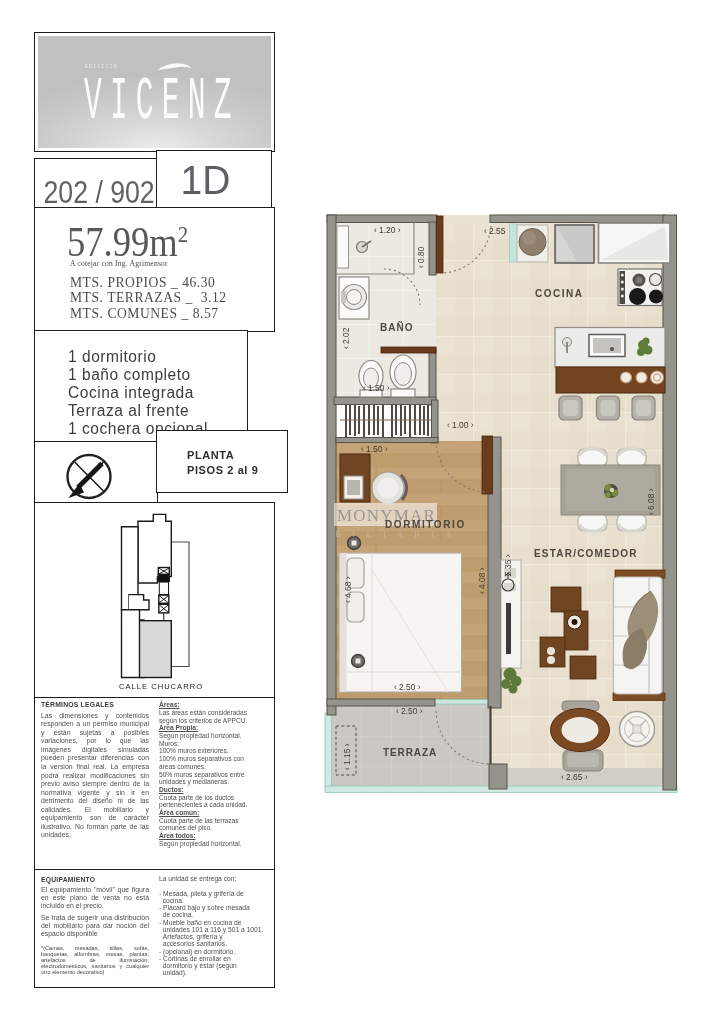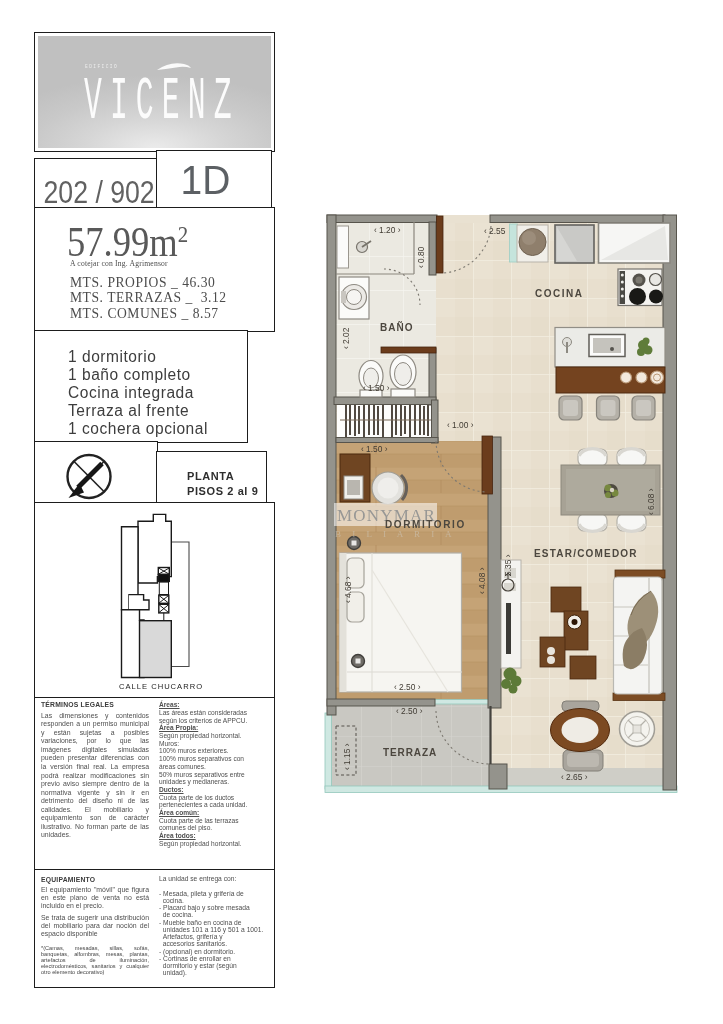--- a/index.html
+++ b/index.html
@@ -35,21 +35,21 @@
   </div>
 </div>
 
 <div class="bx" style="left:34px;top:330.2px;width:214px;height:112.6px;">
   <div class="nw" style="position:absolute;left:33px;top:17px;color:#3d3d3d;font-size:16px;line-height:18px;letter-spacing:0.55px;transform:scaleX(0.97);transform-origin:0 0;">
     1 dormitorio<br>1 baño completo<br>Cocina integrada<br>Terraza al frente<br>1 cochera opcional
   </div>
 </div>
 
 <div class="bx" style="left:34px;top:441.2px;width:123.6px;height:62.6px;"></div>
-<div class="bx" style="left:156px;top:451px;width:111px;height:62.6px;">
+<div class="bx" style="left:156px;top:430px;width:132px;height:62.6px;">
   <div style="position:absolute;left:30px;top:17px;color:#2e2e2e;font-size:11px;font-weight:bold;letter-spacing:0.6px;line-height:14.5px;">PLANTA<br>PISOS 2 al 9</div>
 </div>
 <svg style="position:absolute;left:60px;top:448px;" width="64" height="60" viewBox="0 0 64 60">
   <circle cx="29" cy="28.5" r="21.5" fill="none" stroke="#222" stroke-width="2.4"></circle>
   <line x1="13.8" y1="13.3" x2="44.2" y2="43.7" stroke="#222" stroke-width="1.6"></line>
   <line x1="44.2" y1="13.3" x2="13.8" y2="43.7" stroke="#222" stroke-width="1.6"></line>
   <line x1="42" y1="15.5" x2="18" y2="39.5" stroke="#161616" stroke-width="5"></line>
   <polygon points="19.5,35.5 24,44.5 8.5,50" fill="#161616"></polygon>
 </svg>
 

